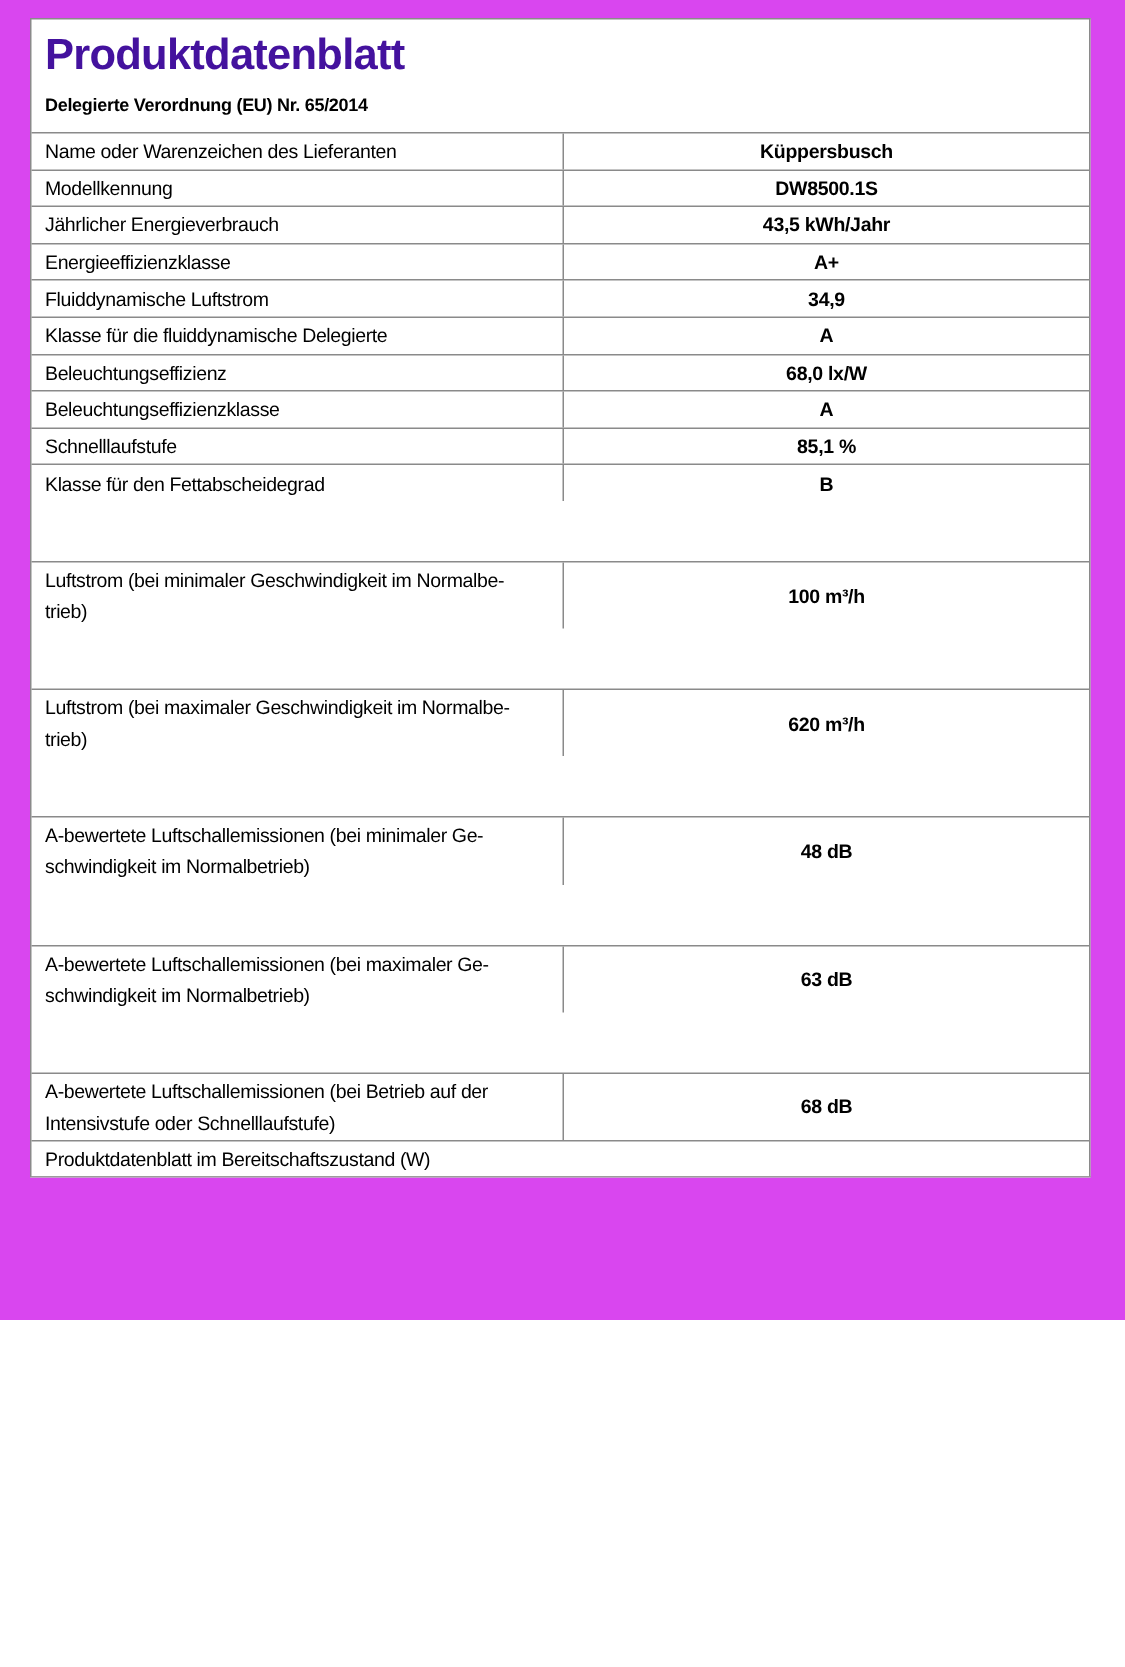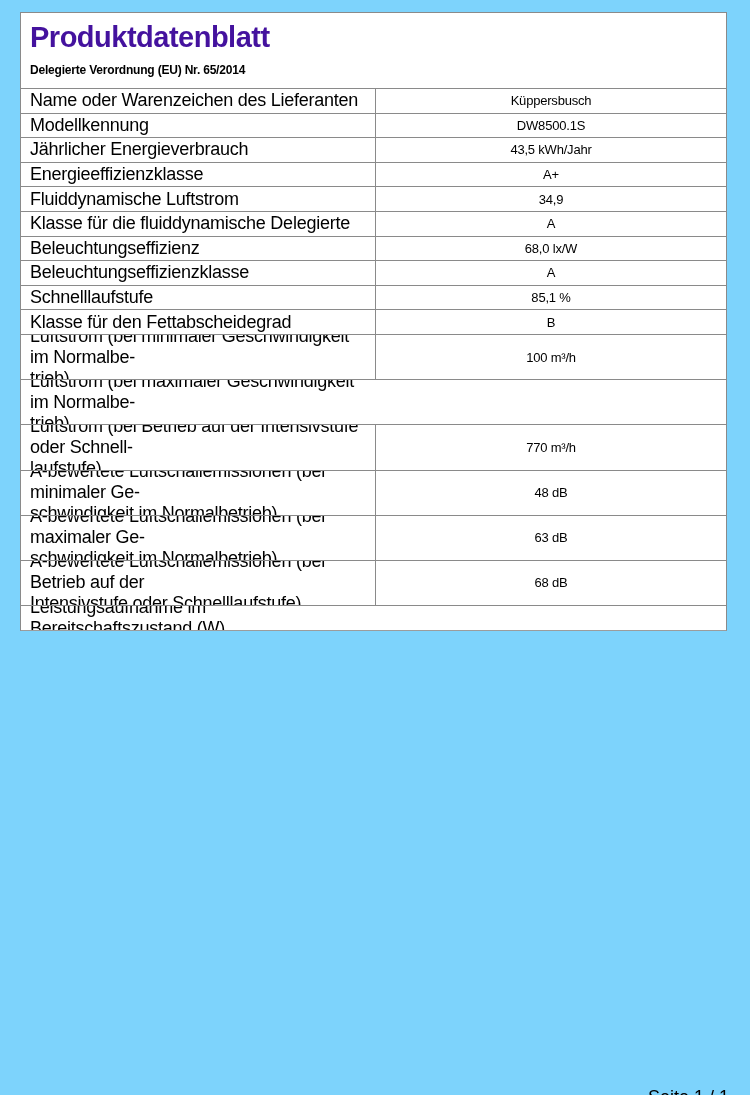--- a/index.html
+++ b/index.html
@@ -8,22 +8,22 @@
     background: #ffffff;
     width: 750px;
     height: 1111px;
     font-family: "Liberation Sans", sans-serif;
     color: #000000;
     -webkit-font-smoothing: antialiased;
   }
   .page {
     position: relative;
     width: 750px;
-    height: 1095px;
-    background: #7dd3fc;
+    height: 880px;
+    background: #d946ef;
     overflow: hidden;
   }
   .sheet {
     position: absolute;
     left: 20px;
     top: 12px;
     width: 707px;
     border: 1px solid #8a8a8a;
     border-bottom-color: #9c9c9c;
     box-sizing: border-box;
@@ -54,40 +54,40 @@
     display: flex;
     border-top: 1px solid #8a8a8a;
     box-sizing: border-box;
   }
   .trow .label {
     width: 354px;
     box-sizing: border-box;
     padding: 2px 8px 2px 9px;
     display: flex;
     align-items: center;
-    font-size: 18px;
+    font-size: 13px;
     line-height: 21px;
     letter-spacing: -0.25px;
     white-space: pre-line;
     overflow: hidden;
   }
   .trow .value {
     flex: 1;
     border-left: 1px solid #8a8a8a;
     box-sizing: border-box;
     display: flex;
     align-items: center;
     justify-content: center;
     font-size: 13px;
-    font-weight: normal;
+    font-weight: bold;
     letter-spacing: -0.2px;
     padding: 2px 20px;
   }
   .trow.single { height: 24.6px; }
-  .trow.tall   { height: 45.2px; }
+  .trow.tall   { height: 45.2px; margin-top: 40px; }
   .footer {
     position: absolute;
     right: 21px;
     top: 1087px;
     font-size: 18px;
     color: #000000;
     font-family: "Liberation Sans", sans-serif;
   }
 </style>
 </head>
@@ -142,41 +142,37 @@
       <div class="value">B</div>
     </div>
     <div class="trow tall">
       <div class="label">Luftstrom (bei minimaler Geschwindigkeit im Normalbe-
 trieb)</div>
       <div class="value">100 m³/h</div>
     </div>
     <div class="trow tall">
       <div class="label">Luftstrom (bei maximaler Geschwindigkeit im Normalbe-
 trieb)</div>
-    </div>
-    <div class="trow tall">
-      <div class="label">Luftstrom (bei Betrieb auf der Intensivstufe oder Schnell-
-laufstufe)</div>
-      <div class="value">770 m³/h</div>
+      <div class="value">620 m³/h</div>
     </div>
     <div class="trow tall">
       <div class="label">A-bewertete Luftschallemissionen (bei minimaler Ge-
 schwindigkeit im Normalbetrieb)</div>
       <div class="value">48 dB</div>
     </div>
     <div class="trow tall">
       <div class="label">A-bewertete Luftschallemissionen (bei maximaler Ge-
 schwindigkeit im Normalbetrieb)</div>
       <div class="value">63 dB</div>
     </div>
     <div class="trow tall">
       <div class="label">A-bewertete Luftschallemissionen (bei Betrieb auf der
 Intensivstufe oder Schnelllaufstufe)</div>
       <div class="value">68 dB</div>
     </div>
     <div class="trow single">
-      <div class="label">Leistungsaufnahme im Bereitschaftszustand (W)</div>
+      <div class="label">Produktdatenblatt im Bereitschaftszustand (W)</div>
     </div>
 
   </div>
 
   <div class="footer">Seite 1 / 1</div>
 </div>
 
 </body></html>

